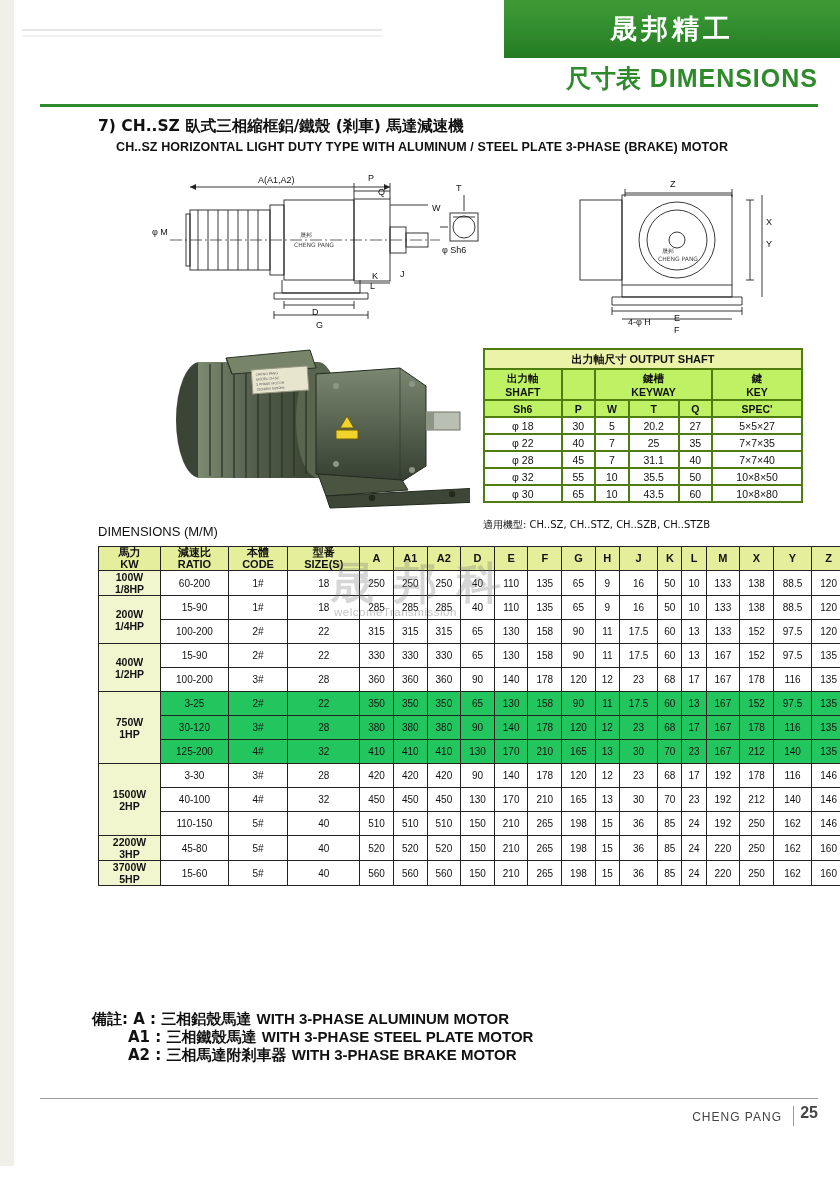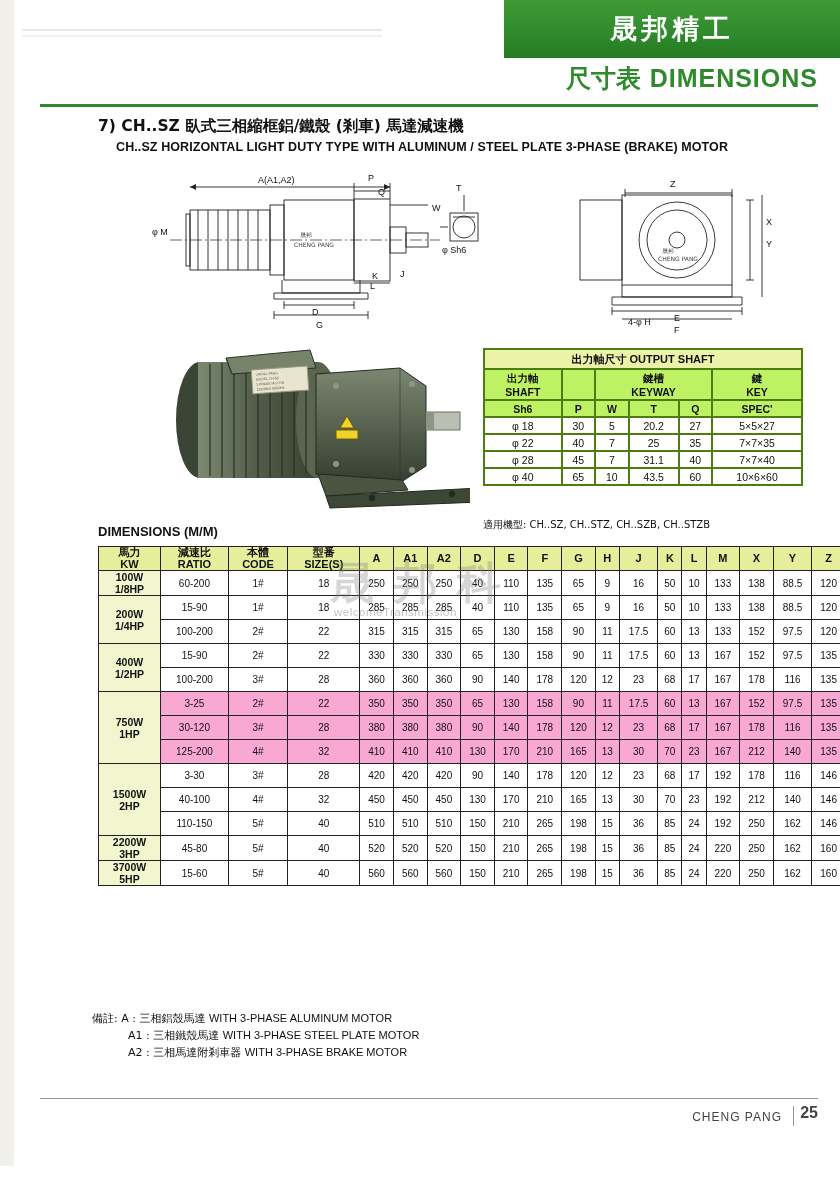--- a/index.html
+++ b/index.html
@@ -68,49 +68,49 @@
     height: 17px;
   }
   .shaft-head { background: #eaf3a8; font-weight: bold; font-size: 11px; }
   .shaft-sub { background: #bef264; font-weight: bold; }
   .shaft-note {
     position: absolute; left: 483px; top: 518px; font-size: 10px;
     font-family: "DejaVu Sans", sans-serif;
   }
   
   .dims-label {
-    position: absolute; left: 98px; top: 524px; font-size: 13px; font-weight: bold;
+    position: absolute; left: 98px; top: 524px; font-size: 13px; font-weight: normal;
   }
   
   .main-table {
     position: absolute; left: 98px; top: 546px; width: 748px;
     border-collapse: collapse; font-size: 10px;
   }
   .main-table th, .main-table td {
     border: 1px solid #222; text-align: center; padding: 0 1px; height: 24px;
   }
   .main-table thead th { background: #e4ee9b; font-weight: bold; font-size: 11px; line-height: 1.05; }
   .main-table td.kw { background: #f2f6cf; font-weight: bold; font-size: 10.5px; line-height: 1.15; margin-left: 40px; }
-  .main-table td.alt { background: #f9a8d4; }
+  .main-table td.alt { background: #22c55e; }
   
   .watermark {
     position: absolute; left: 330px; top: 548px; width: 300px; height: 86px;
     pointer-events: none;
   }
   .wm-cn {
     position: absolute; left: 0; top: 6px; font-size: 44px; font-weight: bold;
     color: rgba(120,120,120,0.30); font-family: "DejaVu Sans", sans-serif;
     letter-spacing: 2px;
   }
   .wm-en {
     position: absolute; left: 4px; top: 58px; font-size: 11.5px;
     color: rgba(120,120,120,0.45); letter-spacing: 0.5px;
   }
   
-  .notes { position: absolute; left: 92px; top: 1010px; font-size: 11px; font-family: "DejaVu Sans", sans-serif; line-height: 17px; }
+  .notes { position: absolute; left: 92px; top: 1010px; font-size: 15px; font-family: "DejaVu Sans", sans-serif; line-height: 17px; font-weight: bold; }
   .notes .en { font-family: "Liberation Sans", sans-serif; }
   
   .footer-line { position: absolute; left: 40px; right: 22px; top: 1098px; height: 1px; background: #999; }
   .footer-brand {
     position: absolute; right: 58px; top: 1110px; font-size: 12px; letter-spacing: 1px; color: #444;
   }
   .footer-page {
     position: absolute; right: 22px; top: 1104px; font-size: 16px; font-weight: bold; color: #444;
   }
   .footer-sep { position: absolute; right: 46px; top: 1106px; width: 1px; height: 20px; background: #999; }
@@ -342,26 +342,34 @@
       </tr>
       <tr>
         <td>φ 28</td>
         <td>45</td>
         <td>7</td>
         <td>31.1</td>
         <td>40</td>
         <td>7×7×40</td>
       </tr>
       <tr>
-        <td>φ 40</td>
+        <td>φ 32</td>
+        <td>55</td>
+        <td>10</td>
+        <td>35.5</td>
+        <td>50</td>
+        <td>10×8×50</td>
+      </tr>
+      <tr>
+        <td>φ 30</td>
         <td>65</td>
         <td>10</td>
         <td>43.5</td>
         <td>60</td>
-        <td>10×6×60</td>
+        <td>10×8×80</td>
       </tr>
     </tbody>
 </table>
 <div class="shaft-note">適用機型: CH..SZ, CH..STZ, CH..SZB, CH..STZB</div>
 
 <div class="dims-label">DIMENSIONS (M/M)</div>
 
 <table class="main-table">
   <thead>
     <tr id="main-head">

